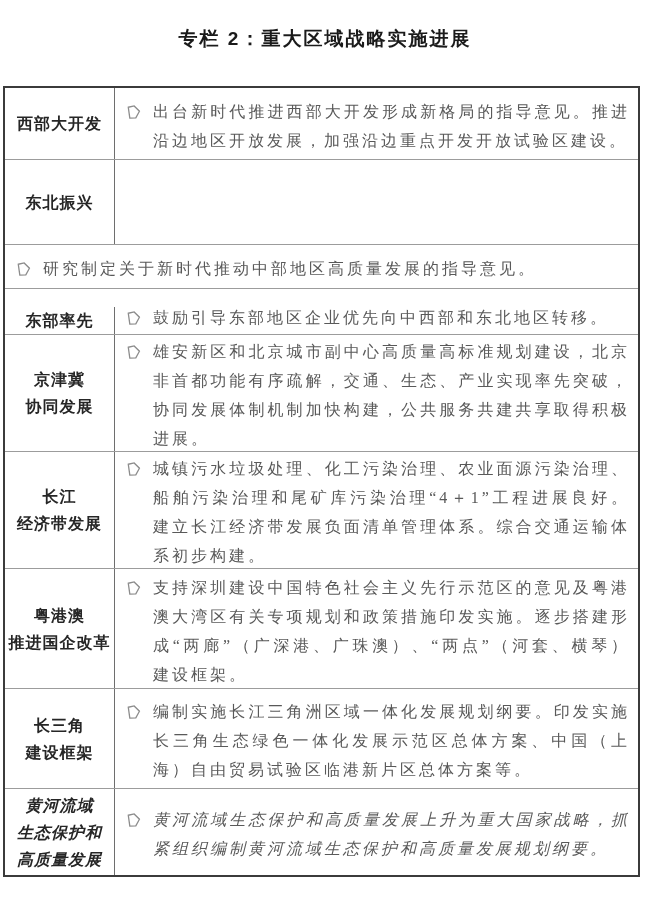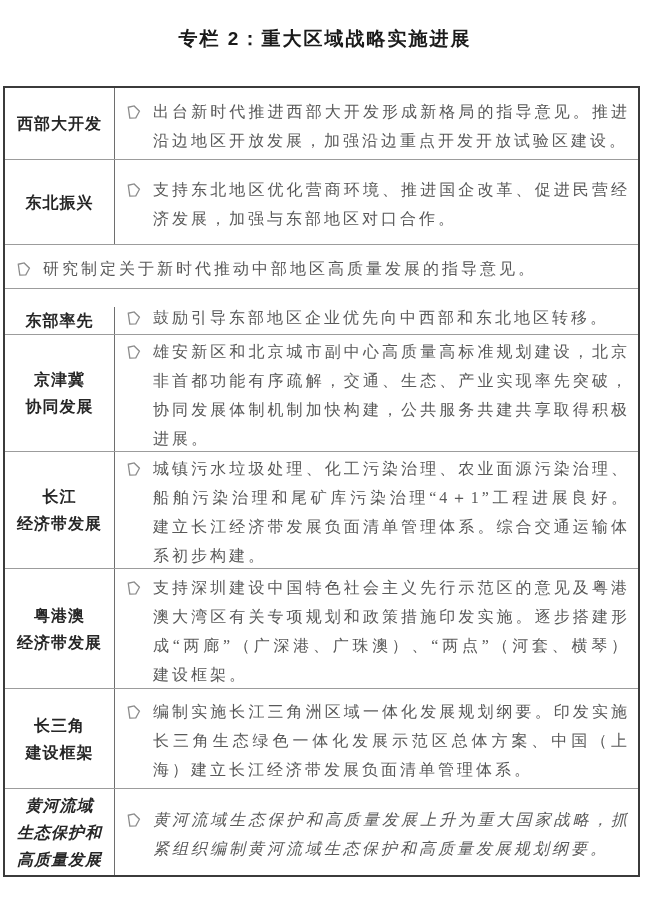--- a/index.html
+++ b/index.html
@@ -113,30 +113,20 @@
               <svg width="14" height="16" viewBox="0 0 14 16">
                 <polygon points="2,2.5 8,2 12.5,8 8,14 2,13.5" fill="none" stroke="#8c8c8c" stroke-width="1.3"></polygon>
               </svg>
             </span>
             <p class="content-text">出台新时代推进西部大开发形成新格局的指导意见。推进沿边地区开放发展，加强沿边重点开发开放试验区建设。</p>
           </div>
         </div>
       </div>
       <div class="row">
         <div class="label-cell">东北振兴</div>
-        <div class="content-cell">
-          <div class="content-inner">
-            <span class="bullet">
-              <svg width="14" height="16" viewBox="0 0 14 16">
-                <polygon points="2,2.5 8,2 12.5,8 8,14 2,13.5" fill="none" stroke="#8c8c8c" stroke-width="1.3"></polygon>
-              </svg>
-            </span>
-            <p class="content-text">支持东北地区优化营商环境、推进国企改革、促进民营经济发展，加强与东部地区对口合作。</p>
-          </div>
-        </div>
       </div>
       <div class="row">
         <div class="content-cell">
           <div class="content-inner">
             <span class="bullet">
               <svg width="14" height="16" viewBox="0 0 14 16">
                 <polygon points="2,2.5 8,2 12.5,8 8,14 2,13.5" fill="none" stroke="#8c8c8c" stroke-width="1.3"></polygon>
               </svg>
             </span>
             <p class="content-text">研究制定关于新时代推动中部地区高质量发展的指导意见。</p>
@@ -179,21 +169,21 @@
               <svg width="14" height="16" viewBox="0 0 14 16">
                 <polygon points="2,2.5 8,2 12.5,8 8,14 2,13.5" fill="none" stroke="#8c8c8c" stroke-width="1.3"></polygon>
               </svg>
             </span>
             <p class="content-text">城镇污水垃圾处理、化工污染治理、农业面源污染治理、船舶污染治理和尾矿库污染治理“4＋1”工程进展良好。建立长江经济带发展负面清单管理体系。综合交通运输体系初步构建。</p>
           </div>
         </div>
       </div>
       <div class="row">
         <div class="label-cell">粤港澳
-经济带发展</div>
+推进国企改革</div>
         <div class="content-cell">
           <div class="content-inner">
             <span class="bullet">
               <svg width="14" height="16" viewBox="0 0 14 16">
                 <polygon points="2,2.5 8,2 12.5,8 8,14 2,13.5" fill="none" stroke="#8c8c8c" stroke-width="1.3"></polygon>
               </svg>
             </span>
             <p class="content-text">支持深圳建设中国特色社会主义先行示范区的意见及粤港澳大湾区有关专项规划和政策措施印发实施。逐步搭建形成“两廊”（广深港、广珠澳）、“两点”（河套、横琴）建设框架。</p>
           </div>
         </div>
@@ -201,21 +191,21 @@
       <div class="row">
         <div class="label-cell">长三角
 建设框架</div>
         <div class="content-cell">
           <div class="content-inner">
             <span class="bullet">
               <svg width="14" height="16" viewBox="0 0 14 16">
                 <polygon points="2,2.5 8,2 12.5,8 8,14 2,13.5" fill="none" stroke="#8c8c8c" stroke-width="1.3"></polygon>
               </svg>
             </span>
-            <p class="content-text">编制实施长江三角洲区域一体化发展规划纲要。印发实施长三角生态绿色一体化发展示范区总体方案、中国（上海）建立长江经济带发展负面清单管理体系。</p>
+            <p class="content-text">编制实施长江三角洲区域一体化发展规划纲要。印发实施长三角生态绿色一体化发展示范区总体方案、中国（上海）自由贸易试验区临港新片区总体方案等。</p>
           </div>
         </div>
       </div>
       <div class="row">
         <div class="label-cell">黄河流域
 生态保护和
 高质量发展</div>
         <div class="content-cell">
           <div class="content-inner">
             <span class="bullet">

